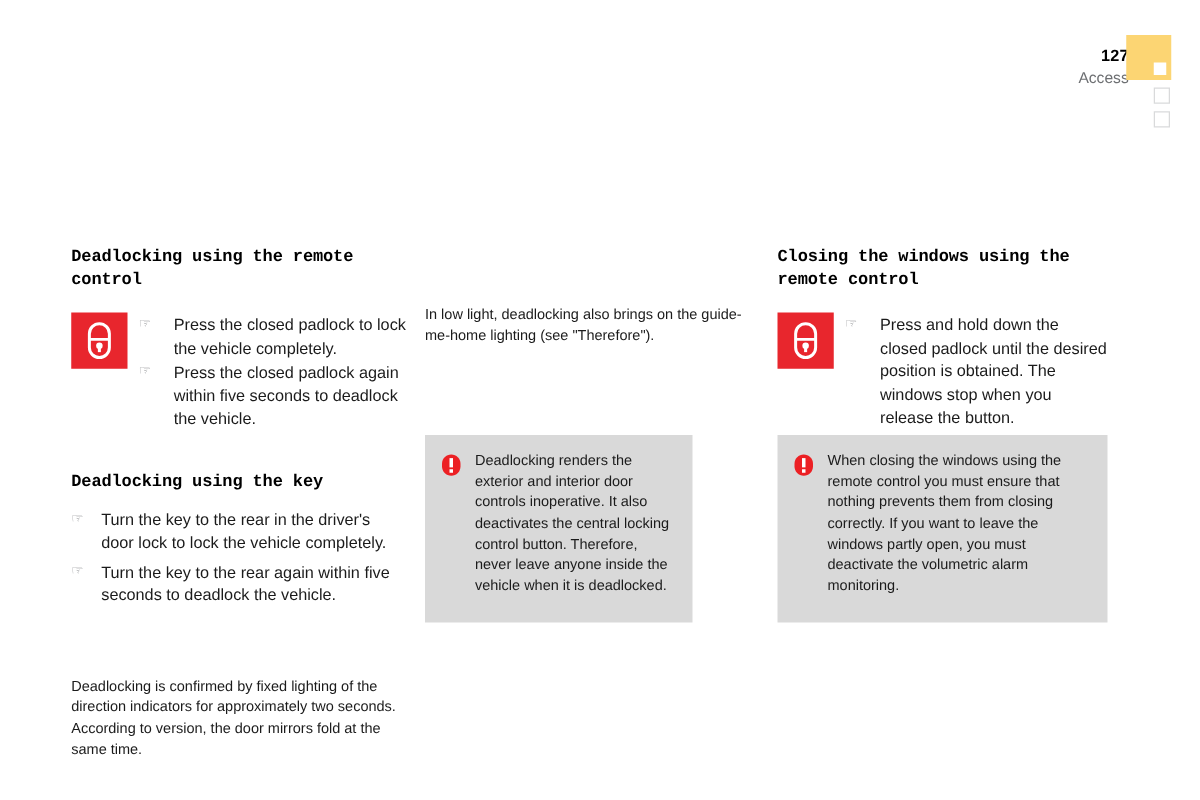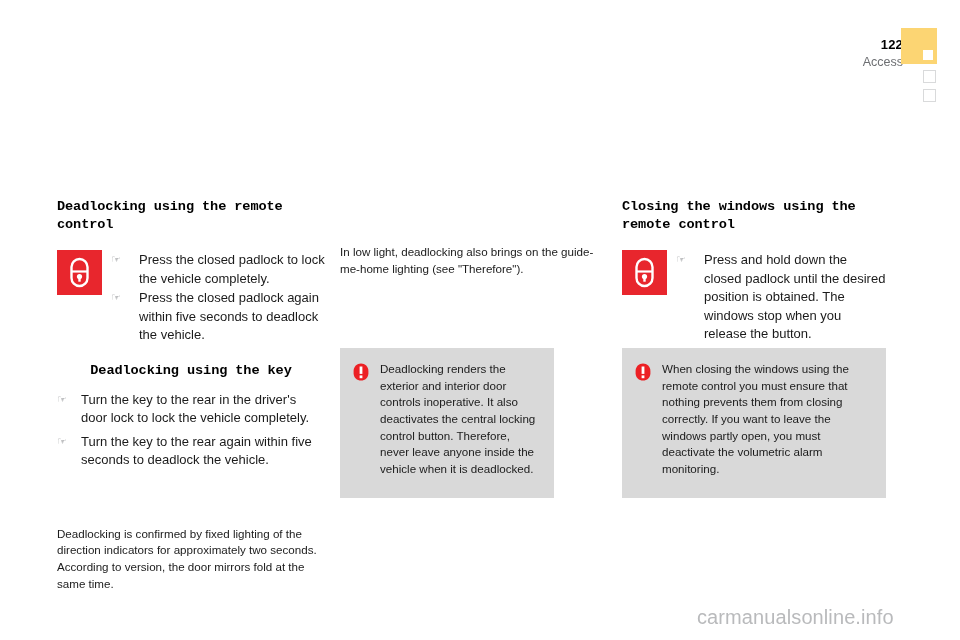--- a/index.html
+++ b/index.html
@@ -195,21 +195,21 @@
     font-family: "Liberation Sans", sans-serif;
   }
 </style>
 </head>
 <body>
 
 <div class="page">
 
   <div class="header">
     <div class="header-labels">
-      <div class="page-number">122</div>
+      <div class="page-number">127</div>
       <div class="section-name">Access</div>
     </div>
   </div>
 
   <div class="tab-active">
     <div class="inner-square"></div>
   </div>
   <div class="tab-dot d1"></div>
   <div class="tab-dot d2"></div>
 
@@ -231,21 +231,21 @@
           <div class="bullet-glyph">☞</div>
           <div class="bullet-text">Press the closed padlock to lock the vehicle completely.</div>
         </div>
         <div class="bullet-row">
           <div class="bullet-glyph">☞</div>
           <div class="bullet-text">Press the closed padlock again within five seconds to deadlock the vehicle.</div>
         </div>
       </div>
     </div>
 
-    <h2 class="heading key-heading" style="margin-top:16px;text-align:center;">Deadlocking using the key</h2>
+    <h2 class="heading key-heading" style="margin-top:32px;">Deadlocking using the key</h2>
 
     <div class="plain-list">
       <div class="bullet-row">
         <div class="bullet-glyph">☞</div>
         <div class="bullet-text">Turn the key to the rear in the driver's door lock to lock the vehicle completely.</div>
       </div>
       <div class="bullet-row">
         <div class="bullet-glyph">☞</div>
         <div class="bullet-text">Turn the key to the rear again within five seconds to deadlock the vehicle.</div>
       </div>
@@ -303,15 +303,14 @@
                    C16.4 14.3 13.1 17.6 9 17.6 C4.9 17.6 1.6 14.3 1.6 10.2
                    L1.6 7.9 C1.6 3.8 4.9 0.6 9 0.6 Z" fill="#ec2024"></path>
           <rect x="7.6" y="3.5" width="2.8" height="7.4" fill="#ffffff"></rect>
           <rect x="7.6" y="12.4" width="2.8" height="2.8" fill="#ffffff"></rect>
         </svg>
       </div>
       <div class="warn-text">When closing the windows using the remote control you must ensure that nothing prevents them from closing correctly. If you want to leave the windows partly open, you must deactivate the volumetric alarm monitoring.</div>
     </div>
   </div>
 
-  <div class="watermark">carmanualsonline.info</div>
 
 </div>
 
 </body></html>

